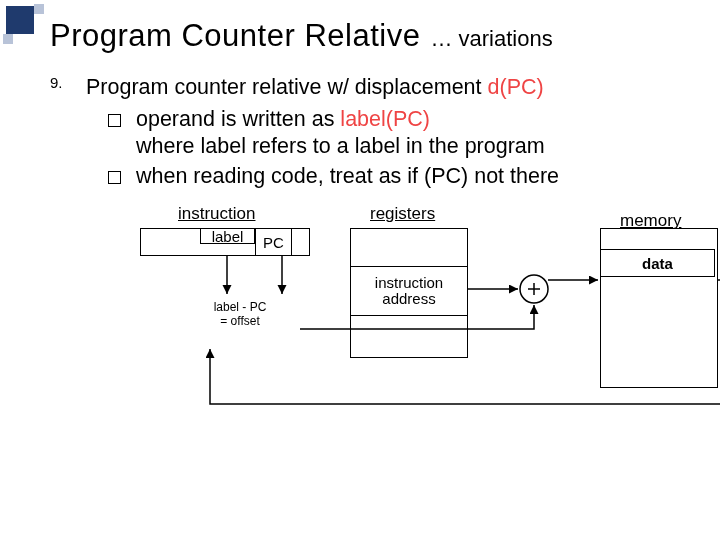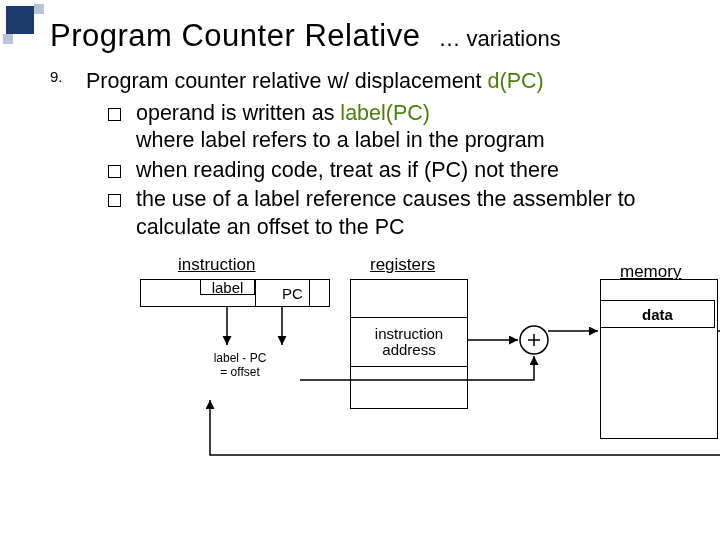--- a/index.html
+++ b/index.html
@@ -12,28 +12,28 @@
   .corner-deco {
     position: absolute;
     left: 6px; top: 6px;
     width: 40px; height: 40px;
   }
   .corner-deco .sq1 { position:absolute; left:0; top:0; width:28px; height:28px; background:#1f3a6d; }
   .corner-deco .sq2 { position:absolute; left:28px; top:-2px; width:10px; height:10px; background:#b8c3d8; }
   .corner-deco .sq3 { position:absolute; left:-3px; top:28px; width:10px; height:10px; background:#b8c3d8; }
 
   .slide { padding: 18px 30px 0 50px; }
-  .title-row { display:flex; align-items:baseline; gap:12px; margin-bottom:14px; }
+  .title-row { display:flex; align-items:baseline; gap:4px; margin-bottom:20px; }
   .title { font-size: 31px; font-weight: 400; letter-spacing: 0.5px; color:#000; }
   .title-suffix { font-size: 22px; color:#000; margin-left:6px; }
 
   .content-row { display:flex; align-items:flex-start; gap:10px; }
   .list-num { font-size:15px; color:#000; min-width:26px; }
   .content { font-size: 21.5px; color:#000; line-height:1.28; }
-  .blue { color:#4d7c0f; }
+  .blue { color:#ef4444; }
 
   .sub { margin: 4px 0 0 22px; }
   .sub-item { position:relative; padding-left:28px; margin-bottom:2px; }
   .sub-item::before {
     content:""; position:absolute; left:0; top:8px;
     width:11px; height:11px; border:1.5px solid #000; background:#fff;
   }
 
   .diagram { position:relative; margin:12px 0 0 90px; height:230px; }
   .dlabel { position:absolute; font-size:17px; text-decoration: underline; }
@@ -66,33 +66,30 @@
         <span>Program counter relative w/ displacement  </span><span class="blue">d(PC)</span>
       </div>
       <div class="sub">
         <div class="sub-item">
           <span>operand is written as   </span><span class="blue">label(PC)</span><br>
           <span>where label refers to a label in the program</span>
         </div>
         <div class="sub-item">
           <span>when reading code, treat as if (PC) not there</span>
         </div>
-        <div class="sub-item">
-          <span>the use of a label reference causes the assembler to calculate an offset to the PC</span>
-        </div>
       </div>
     </div>
   </div>
 
   <div class="diagram">
 
     <div class="dlabel" style="left:38px; top:0;">instruction</div>
     <div class="dbox" style="left:0; top:24px; width:170px; height:28px;"></div>
     <div class="cell" style="left:60px; top:24px; width:55px; height:16px;">label</div>
-    <div class="cell" style="left:115px; top:24px; width:75px; height:28px;">PC</div>
+    <div class="cell" style="left:115px; top:24px; width:37px; height:28px;">PC</div>
 
     <div class="dtext" style="left:40px; top:96px; width:120px;">
       <span>label - PC</span><br>
       <span>= offset</span>
     </div>
 
     <div class="dlabel" style="left:230px; top:0;">registers</div>
     <div class="dbox" style="left:210px; top:24px; width:118px; height:130px;"></div>
     <div class="cell" style="left:210px; top:62px; width:118px; height:50px; flex-direction:column; line-height:1.1;">
       <span>instruction</span>

